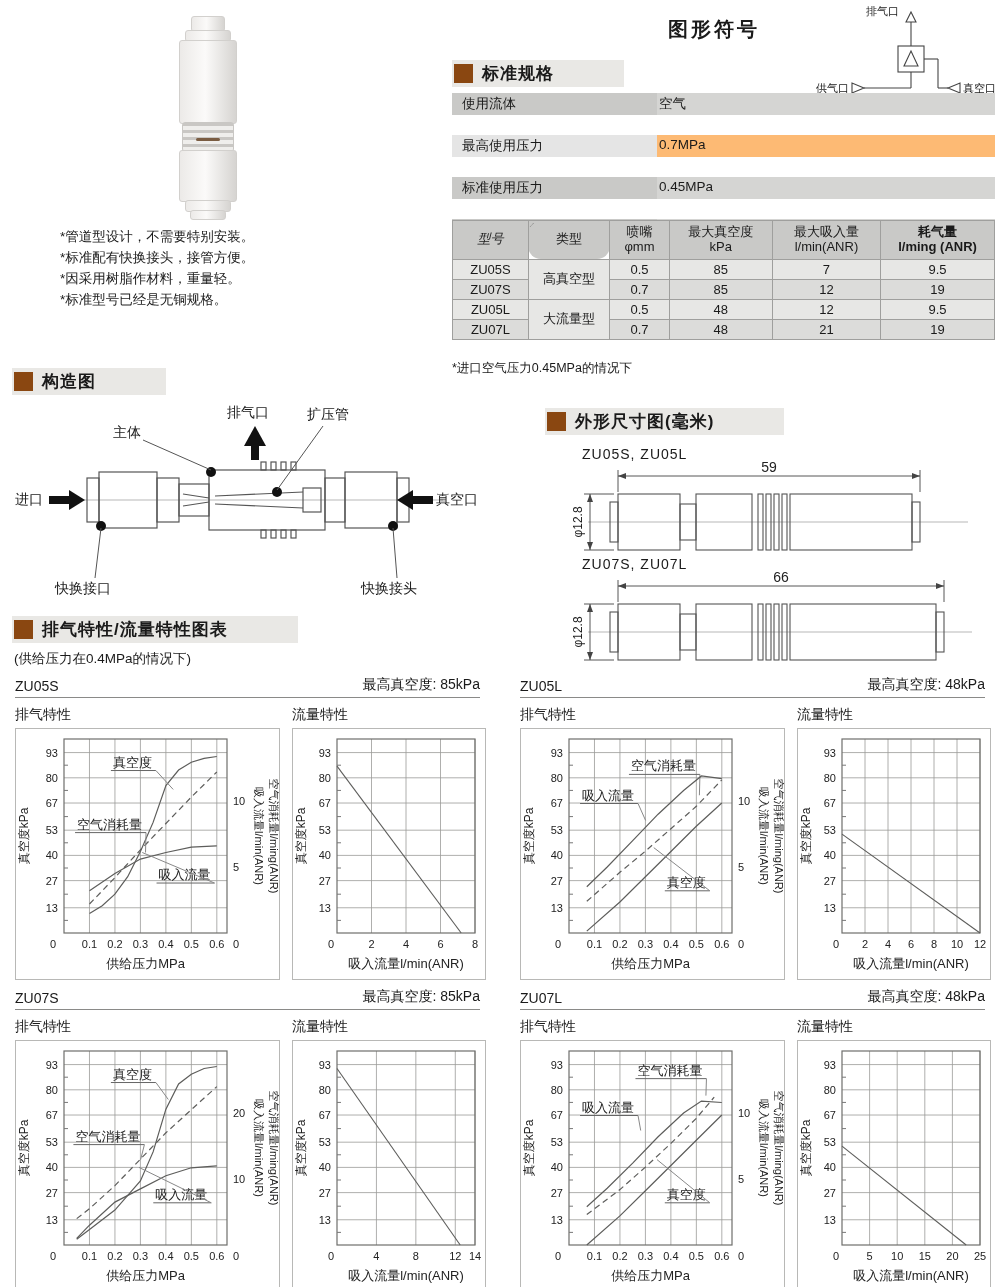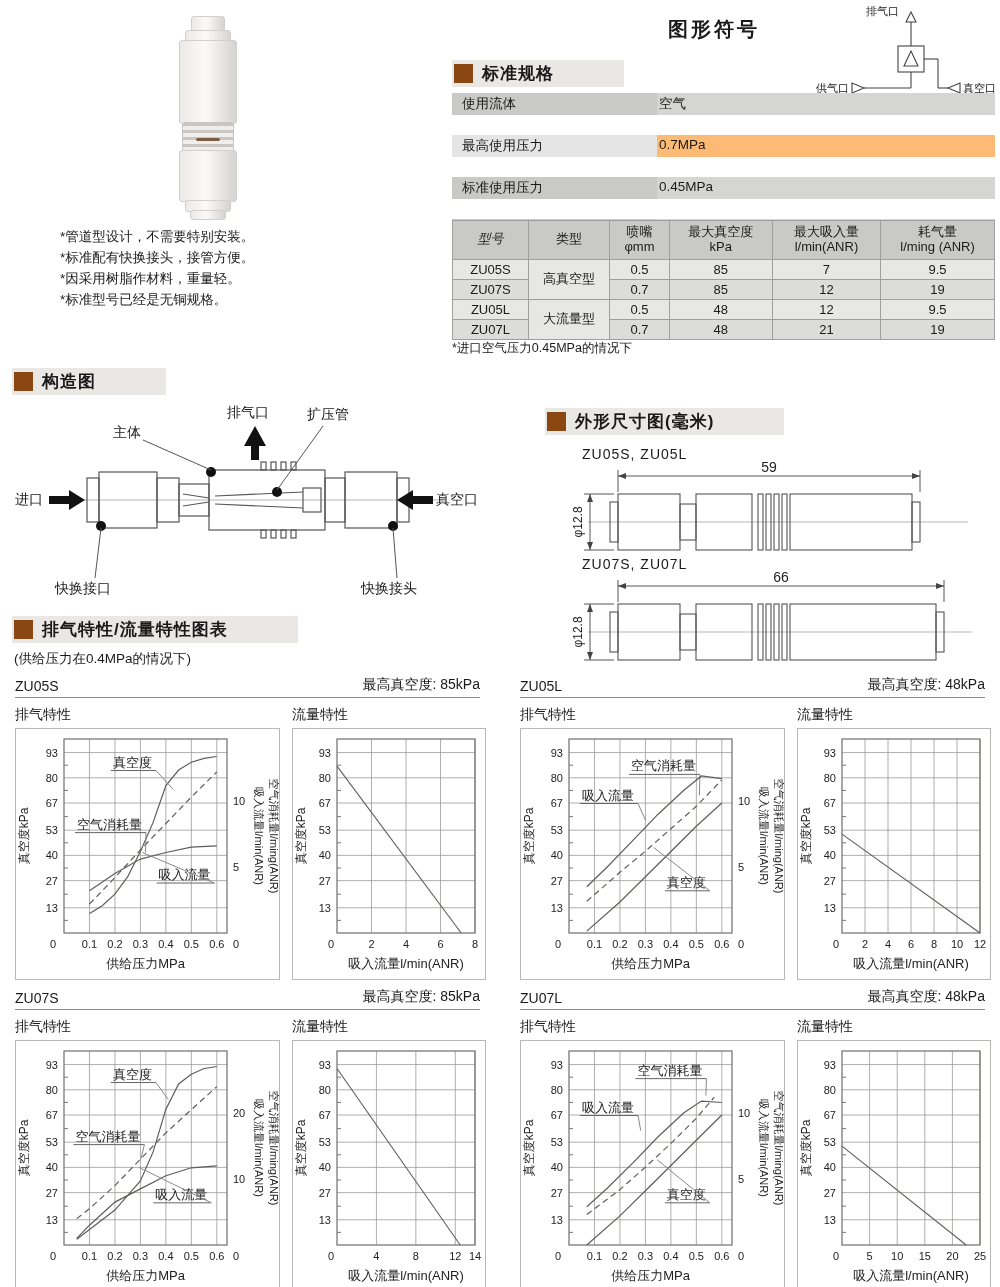--- a/index.html
+++ b/index.html
@@ -100,28 +100,28 @@
       <div class="note">*标准配有快换接头，接管方便。</div>
       <div class="note">*因采用树脂作材料，重量轻。</div>
       <div class="note">*标准型号已经是无铜规格。</div>
     </div>
 
   <div class="abs" style="left:452px;top:220px">
     <table class="model">
       <thead>
           <tr id="model-head">
             <th style="width: 14%; font-style: italic;">型号</th>
-            <th style="width: 15%;">类型</th>
+            <th style="width: 15%; border-radius: 13px;">类型</th>
             <th style="width: 11%;">喷嘴
 φmm</th>
             <th style="width: 19%;">最大真空度
 kPa</th>
             <th style="width: 20%;">最大吸入量
 l/min(ANR)</th>
-            <th style="width: 21%;">耗气量
+            <th style="width: 21%; font-weight: bold;">耗气量
 l/ming (ANR)</th>
           </tr>
         </thead>
       <tbody id="model-tbody">
           <tr>
             <td>ZU05S</td>
             <td rowspan="2">高真空型</td>
             <td>0.5</td>
             <td>85</td>
             <td>7</td>
@@ -144,21 +144,21 @@
           </tr>
           <tr class="alt">
             <td>ZU07L</td>
             <td>0.7</td>
             <td>48</td>
             <td>21</td>
             <td>19</td>
           </tr>
         </tbody>
     </table>
-    <div class="footnote" style="margin-top:0">*进口空气压力0.45MPa的情况下</div>
+    <div class="footnote" style="margin-top:20px">*进口空气压力0.45MPa的情况下</div>
   </div>
 
   <div class="abs sec-hdr" style="left:12px;top:368px">
     <span class="sq"></span>
     <span class="t">构造图</span>
   </div>
   <div class="abs" style="left:15px;top:398px;width:465px;height:215px">
     <svg width="465" height="215" viewBox="0 0 465 215">
       <line x1="36" y1="102" x2="428" y2="102" stroke="#999" stroke-width="0.7"></line>
       <g stroke="#555" stroke-width="1.2" fill="none">

